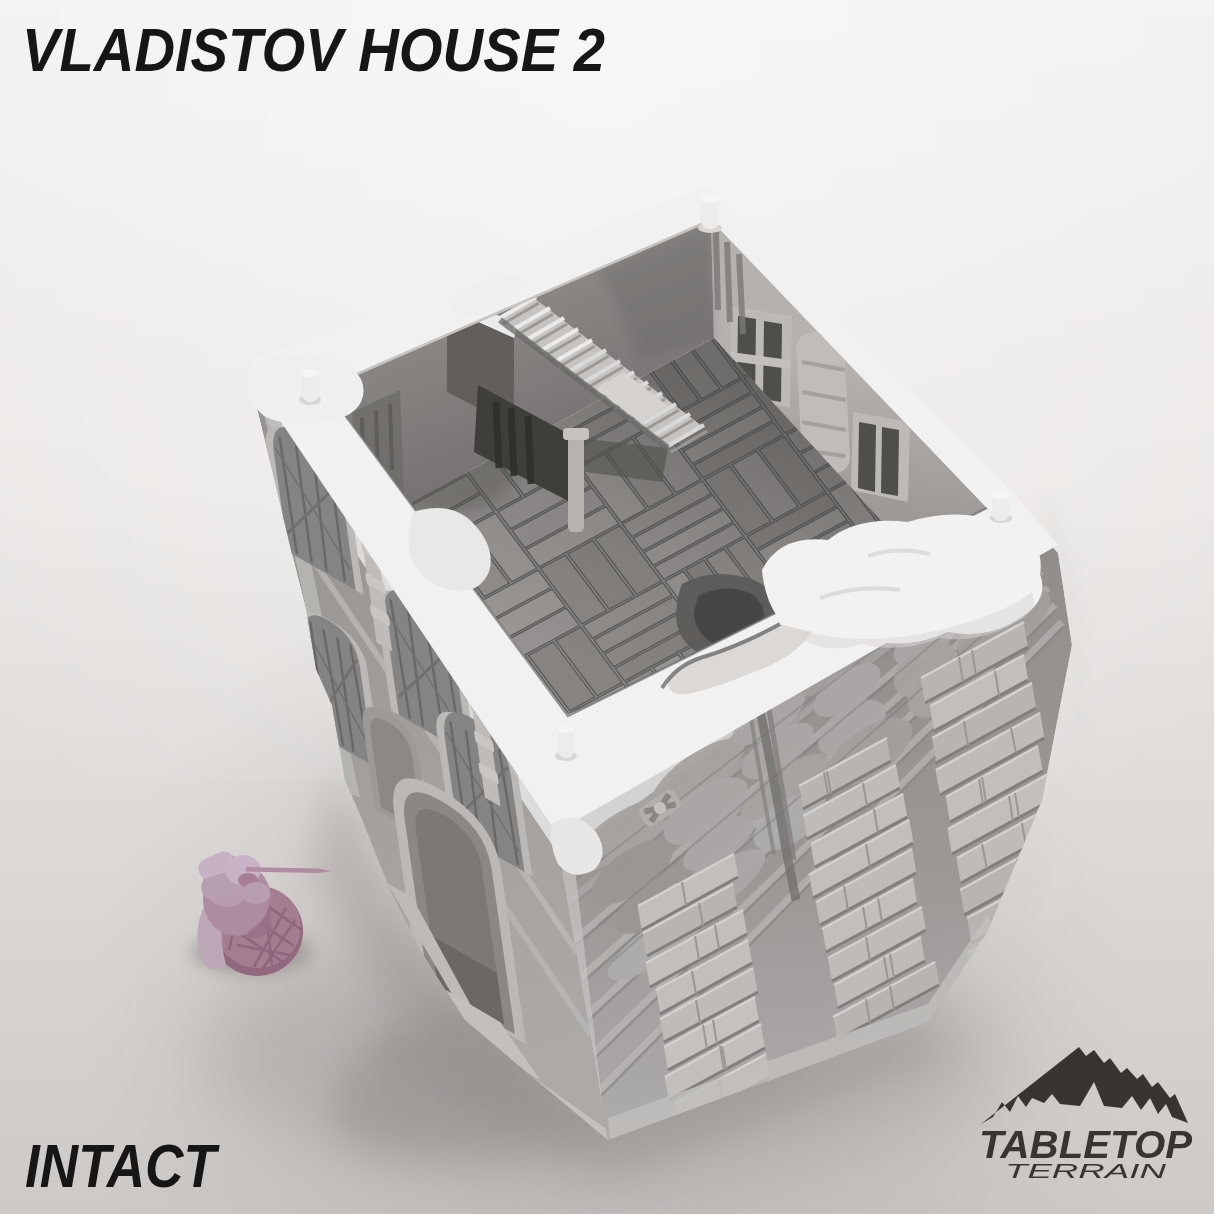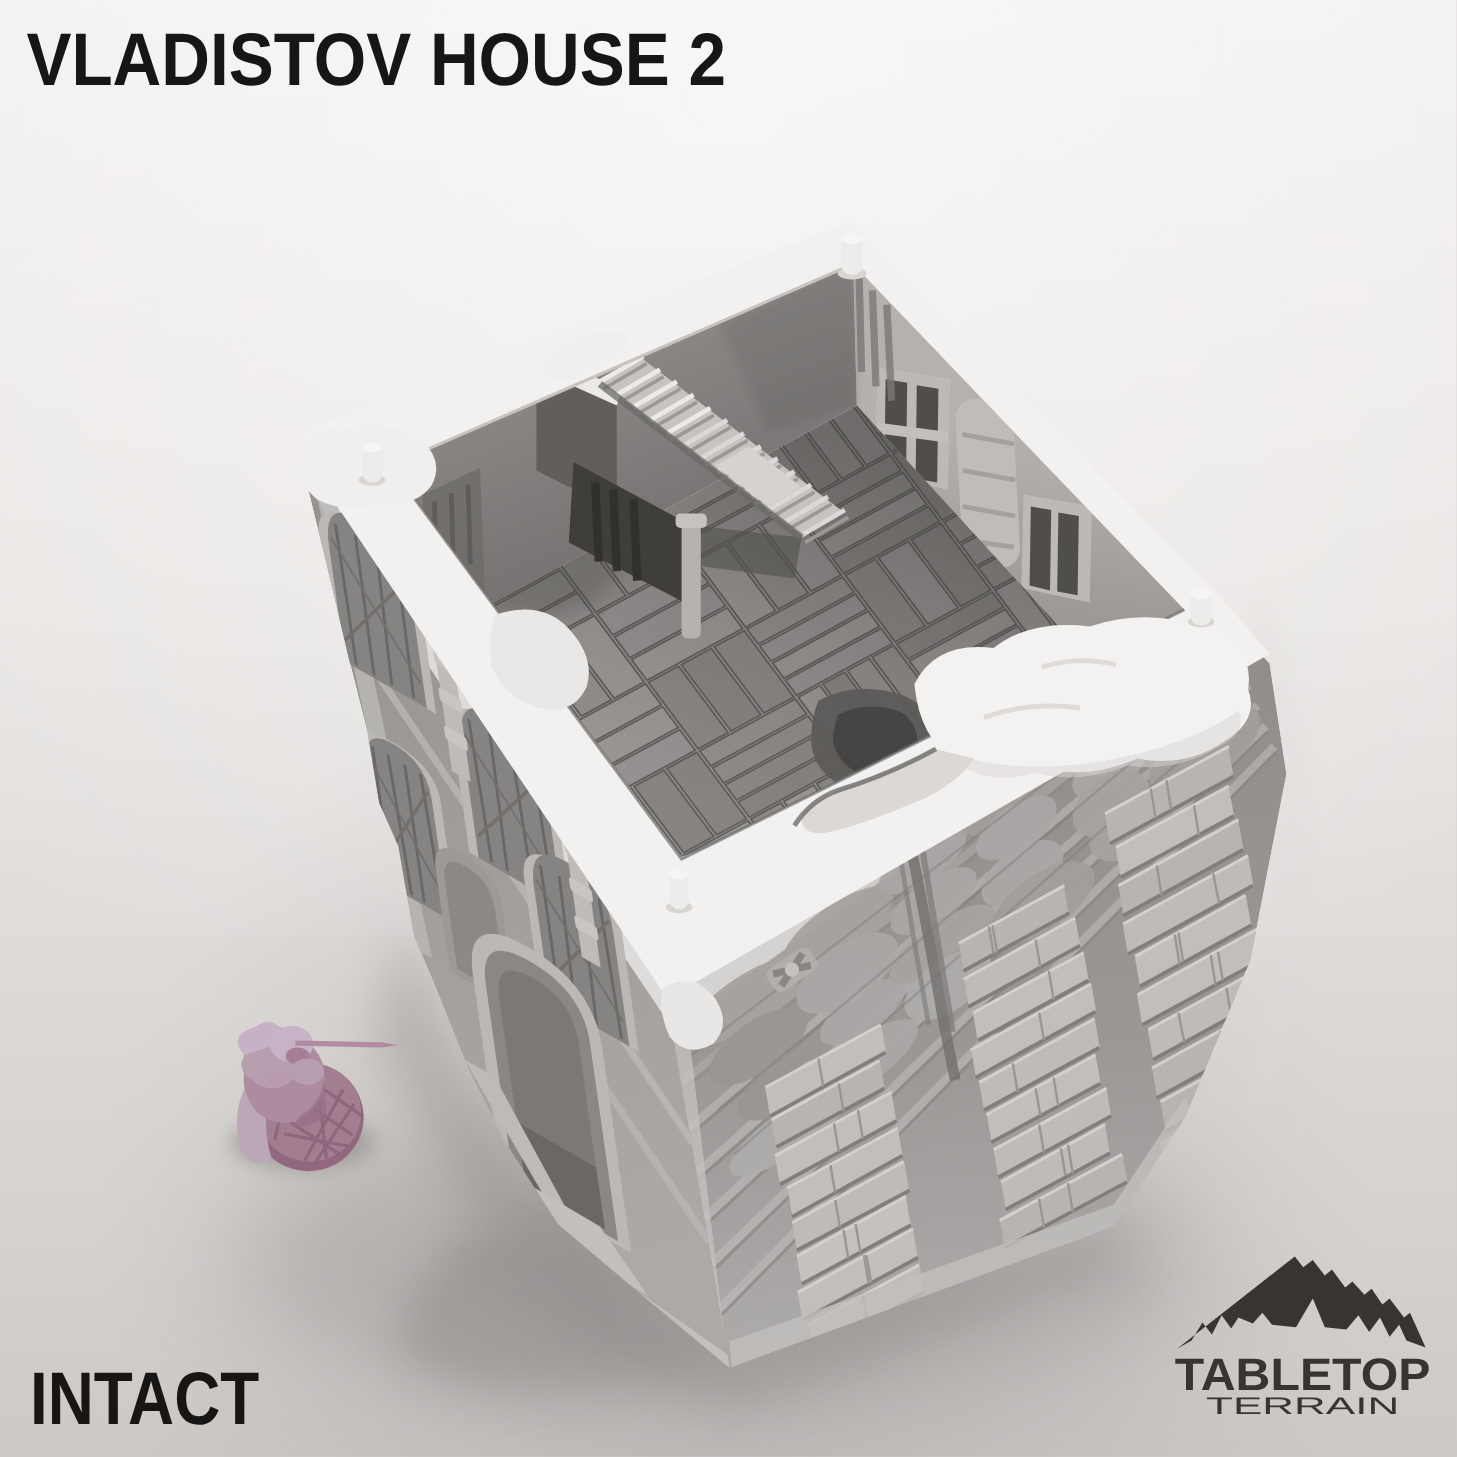--- a/index.html
+++ b/index.html
@@ -1,16 +1,16 @@
 <!DOCTYPE html>
 <html><head>
 <meta charset="utf-8">
 <style>
 html,body{margin:0;padding:0;background:#cfccca;}
-.stage{position:relative;width:1214px;height:1214px;overflow:hidden;font-family:"Liberation Sans",sans-serif;}
+.stage{position:relative;width:1214px;height:1214px;overflow:hidden;font-family:"Liberation Sans",sans-serif;font-style:italic;}
 svg{display:block;}
 </style>
 </head>
 <body>
 <div class="stage">
 <svg width="1214" height="1214" viewBox="0 0 1214 1214">
 <defs>
 <linearGradient id="bgv" x1="0" y1="0" x2="0" y2="1">
 <stop offset="0" stop-color="#f3f1f0"></stop>
 <stop offset="0.42" stop-color="#eae7e5"></stop>

